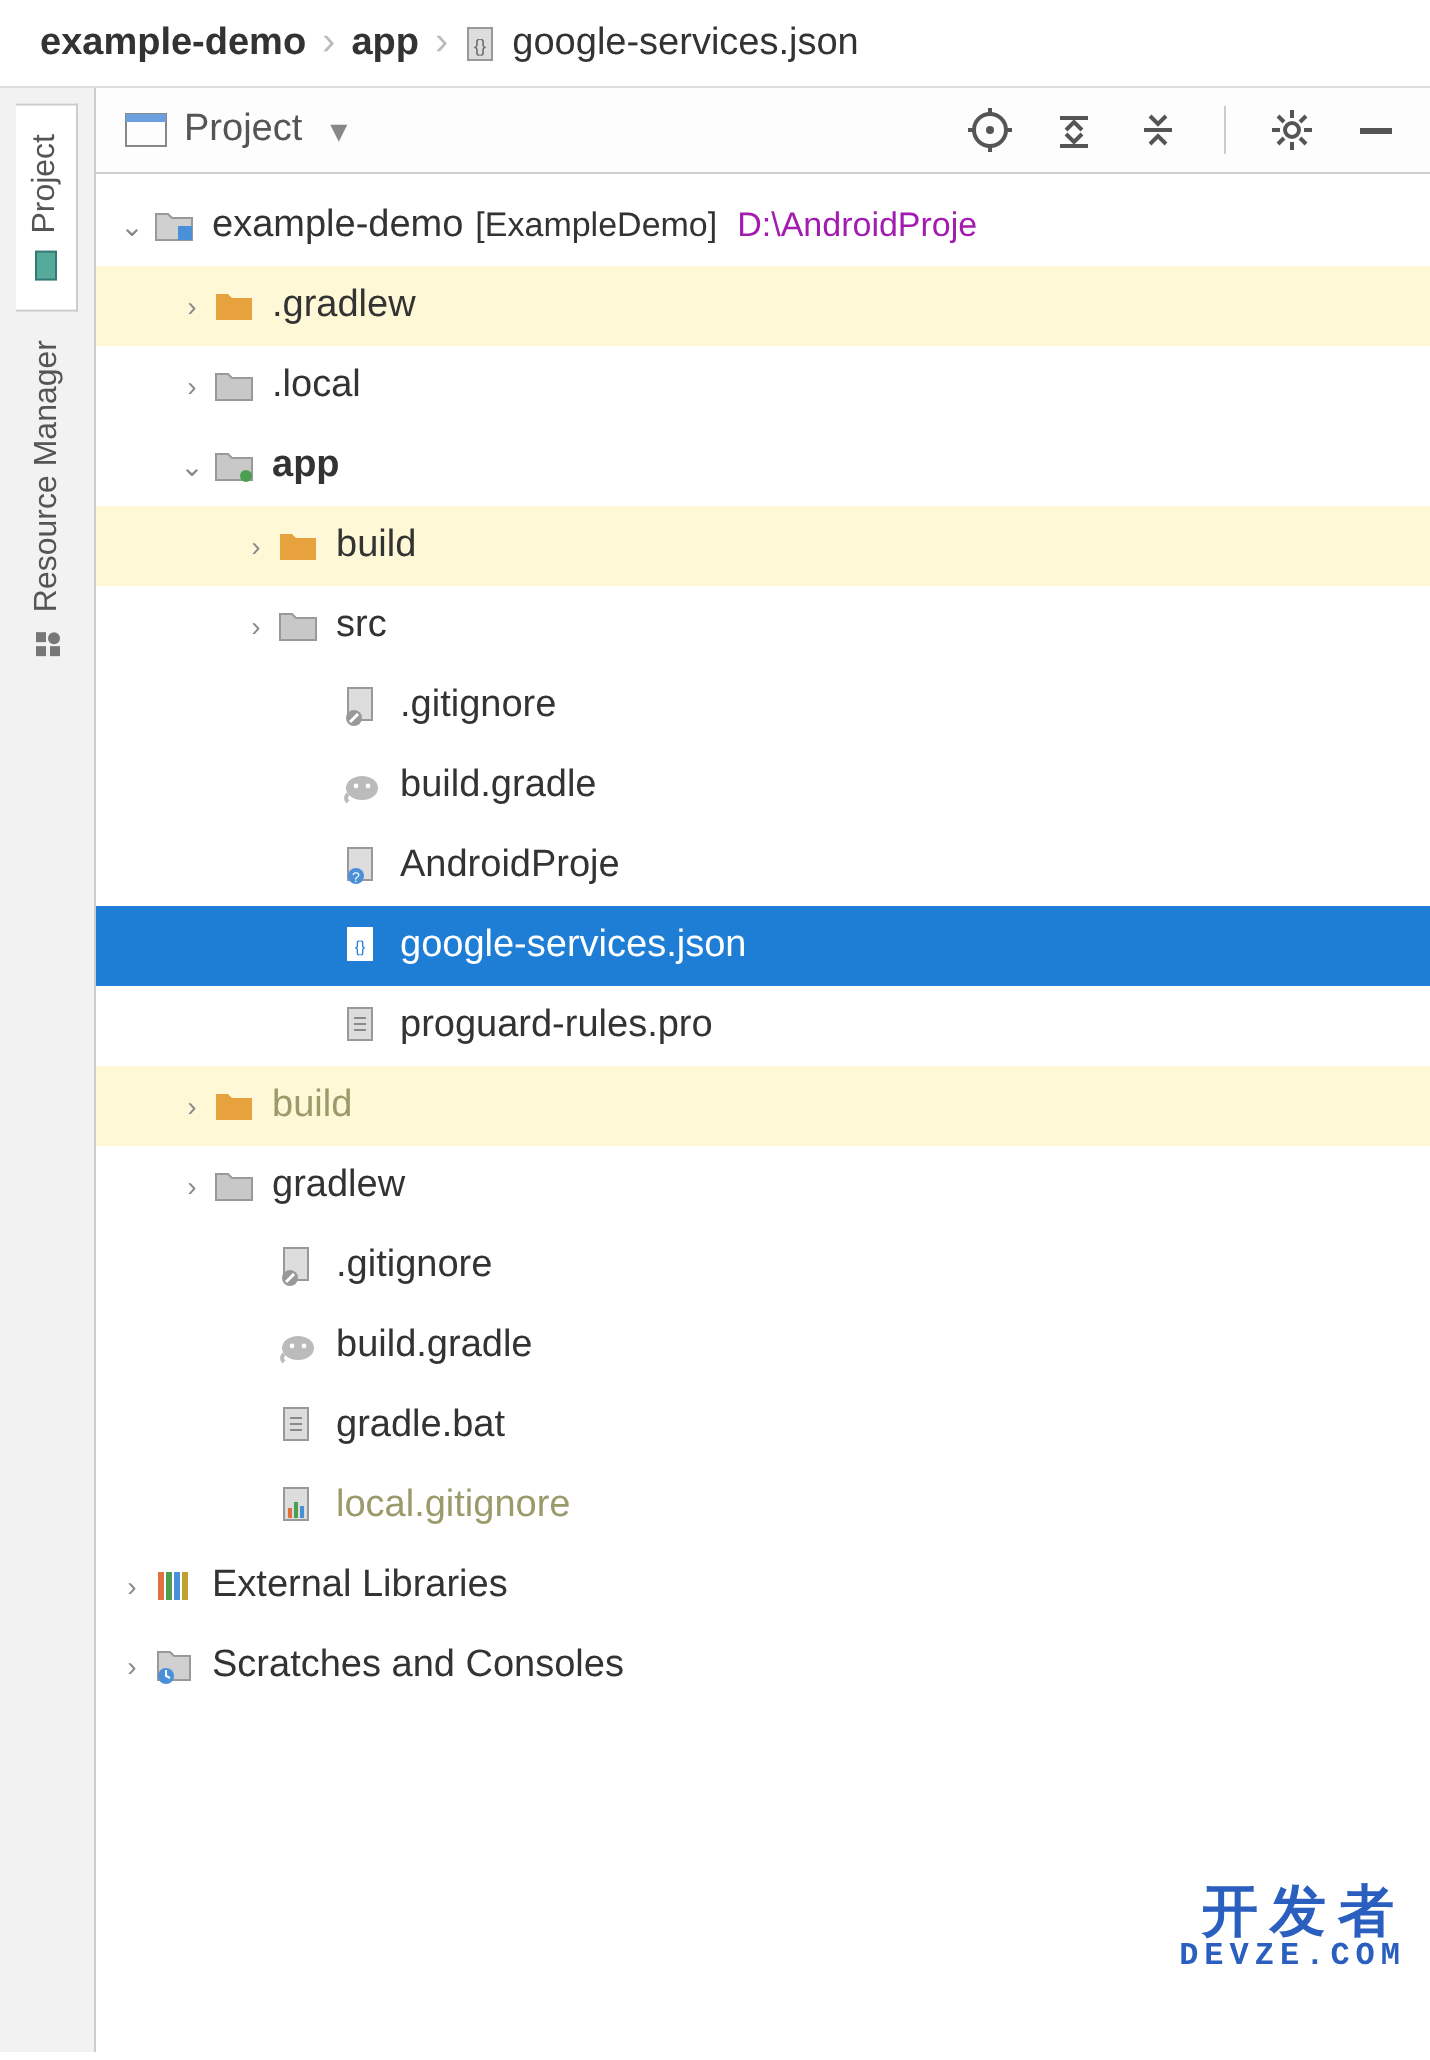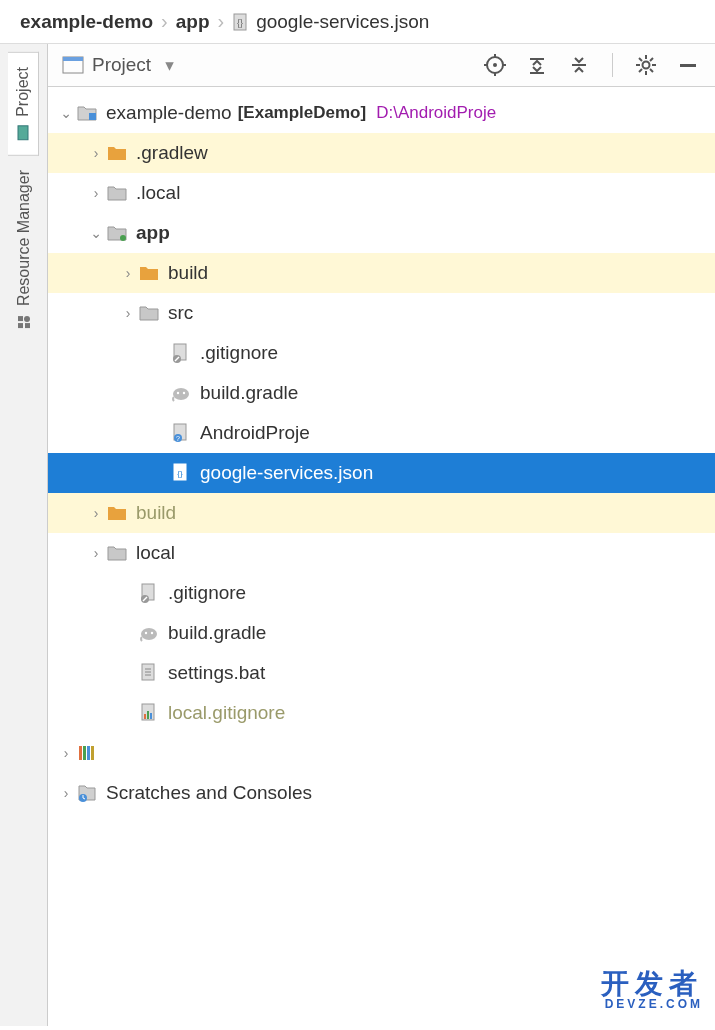--- a/index.html
+++ b/index.html
@@ -30,35 +30,35 @@
 .tree { padding: 6px 0; overflow: hidden; }
 .tree-row { display: flex; align-items: center; height: 40px; padding-right: 8px; cursor: pointer; white-space: nowrap; }
 .tree-row.sel { background: #1e7ed6; color: #fff; }
 .tree-row.hl { background: #fff8d6; }
 .tree-row .arrow { width: 20px; text-align: center; color: #888; font-size: 14px; }
 .tree-row.sel .arrow { color: #fff; }
 .tree-row .ic { width: 22px; height: 22px; margin-right: 8px; display: inline-flex; align-items: center; justify-content: center; flex-shrink: 0; }
 .tree-row .label { font-size: 19px; }
 .tree-row .label.bold { font-weight: 700; }
 .tree-row .label.dim { color: #9a9a6a; }
-.tree-row .bracket { font-weight: 700; margin-left: 6px; text-align: right; }
+.tree-row .bracket { font-weight: 400; margin-left: 6px; text-align: right; }
 .tree-row .path { color: #a21caf; margin-left: 10px; }
 
 
 .ind-0 { padding-left: 8px; }
 .ind-1 { padding-left: 38px; }
 .ind-2 { padding-left: 70px; }
 .ind-3 { padding-left: 102px; }
 
 
 svg { display: block; }
 
-.watermark { position: absolute; right: 12px; bottom: 20px; font-family: "Arial Black", sans-serif; font-weight: 900; color: #2a5fbf; text-align: right; line-height: 1; pointer-events: none; margin-top: 46px; }
+.watermark { position: absolute; right: 12px; bottom: 44px; font-family: "Arial Black", sans-serif; font-weight: 900; color: #2a5fbf; text-align: right; line-height: 1; pointer-events: none; margin-top: 46px; }
 .watermark .l1 { font-size: 28px; letter-spacing: 6px; }
-.watermark .l2 { font-size: 12px; letter-spacing: 3px; }
+.watermark .l2 { font-size: 16px; letter-spacing: 3px; font-family: Liberation Mono, monospace; }
 </style>
 </head>
 <body>
 
 <div class="breadcrumb">
   <span class="bold">example-demo</span>
   <span class="sep">›</span>
   <span class="bold">app</span>
   <span class="sep">›</span>
   <span class="fic">
@@ -256,37 +256,49 @@
           <div class="tree-row ind-3 sel">
             <span class="arrow"></span>
             <span class="ic">
               <svg width="18" height="20">
                 <rect x="2" y="1" width="12" height="16" fill="#fff" stroke="#fff"></rect>
                 <text x="8" y="13" font-size="8" text-anchor="middle" fill="#1e7ed6">{}</text>
               </svg>
             </span>
             <span class="label">google-services.json</span>
           </div>
+          <div class="tree-row ind-3">
+            <span class="arrow"></span>
+            <span class="ic">
+              <svg width="18" height="20">
+                <rect x="2" y="1" width="12" height="16" fill="#ddd" stroke="#999"></rect>
+                <line x1="5" y1="6" x2="11" y2="6" stroke="#888"></line>
+                <line x1="5" y1="9" x2="11" y2="9" stroke="#888"></line>
+                <line x1="5" y1="12" x2="11" y2="12" stroke="#888"></line>
+              </svg>
+            </span>
+            <span class="label">proguard-rules.pro</span>
+          </div>
           <div class="tree-row ind-1 hl">
             <span class="arrow">›</span>
             <span class="ic">
               <svg width="20" height="18">
                 <path d="M1 3 h6 l2 2 h10 v11 h-18 z" fill="#e8a23d"></path>
               </svg>
             </span>
             <span class="label dim">build</span>
           </div>
           <div class="tree-row ind-1">
             <span class="arrow">›</span>
             <span class="ic">
               <svg width="20" height="18">
                 <path d="M1 3 h6 l2 2 h10 v11 h-18 z" fill="#c8c8c8" stroke="#999"></path>
               </svg>
             </span>
-            <span class="label">local</span>
+            <span class="label">gradlew</span>
           </div>
           <div class="tree-row ind-2">
             <span class="arrow"></span>
             <span class="ic">
               <svg width="18" height="20">
                 <rect x="2" y="1" width="12" height="16" fill="#ddd" stroke="#999"></rect>
                 <circle cx="5" cy="16" r="4" fill="#999"></circle>
                 <line x1="3" y1="18" x2="7" y2="14" stroke="#fff" stroke-width="1.5"></line>
               </svg>
             </span>
@@ -307,21 +319,21 @@
           <div class="tree-row ind-2">
             <span class="arrow"></span>
             <span class="ic">
               <svg width="18" height="20">
                 <rect x="2" y="1" width="12" height="16" fill="#ddd" stroke="#999"></rect>
                 <line x1="5" y1="6" x2="11" y2="6" stroke="#888"></line>
                 <line x1="5" y1="9" x2="11" y2="9" stroke="#888"></line>
                 <line x1="5" y1="12" x2="11" y2="12" stroke="#888"></line>
               </svg>
             </span>
-            <span class="label">settings.bat</span>
+            <span class="label">gradle.bat</span>
           </div>
           <div class="tree-row ind-2">
             <span class="arrow"></span>
             <span class="ic">
               <svg width="18" height="20">
                 <rect x="2" y="1" width="12" height="16" fill="#ddd" stroke="#999"></rect>
                 <rect x="4" y="11" width="2" height="5" fill="#e07040"></rect>
                 <rect x="7" y="8" width="2" height="8" fill="#4aa050"></rect>
                 <rect x="10" y="10" width="2" height="6" fill="#4a90d9"></rect>
               </svg>
@@ -333,20 +345,21 @@
       <div class="tree-row ind-0">
         <span class="arrow">›</span>
         <span class="ic">
           <svg width="20" height="20">
               <rect x="2" y="3" width="3" height="14" fill="#e07040"></rect>
               <rect x="6" y="3" width="3" height="14" fill="#4aa050"></rect>
               <rect x="10" y="3" width="3" height="14" fill="#4a90d9"></rect>
               <rect x="14" y="3" width="3" height="14" fill="#c0a030"></rect>
             </svg>
         </span>
+        <span class="label">External Libraries</span>
       </div>
       <div class="tree-row ind-0">
         <span class="arrow">›</span>
         <span class="ic">
           <svg width="20" height="20">
               <path d="M2 3 h6 l2 2 h8 v12 h-16 z" fill="#d0d0d0" stroke="#999"></path>
               <circle cx="6" cy="15" r="4" fill="#4a90d9"></circle>
               <path d="M6 12 v3 l2 1" stroke="#fff" stroke-width="1" fill="none"></path>
             </svg>
         </span>

